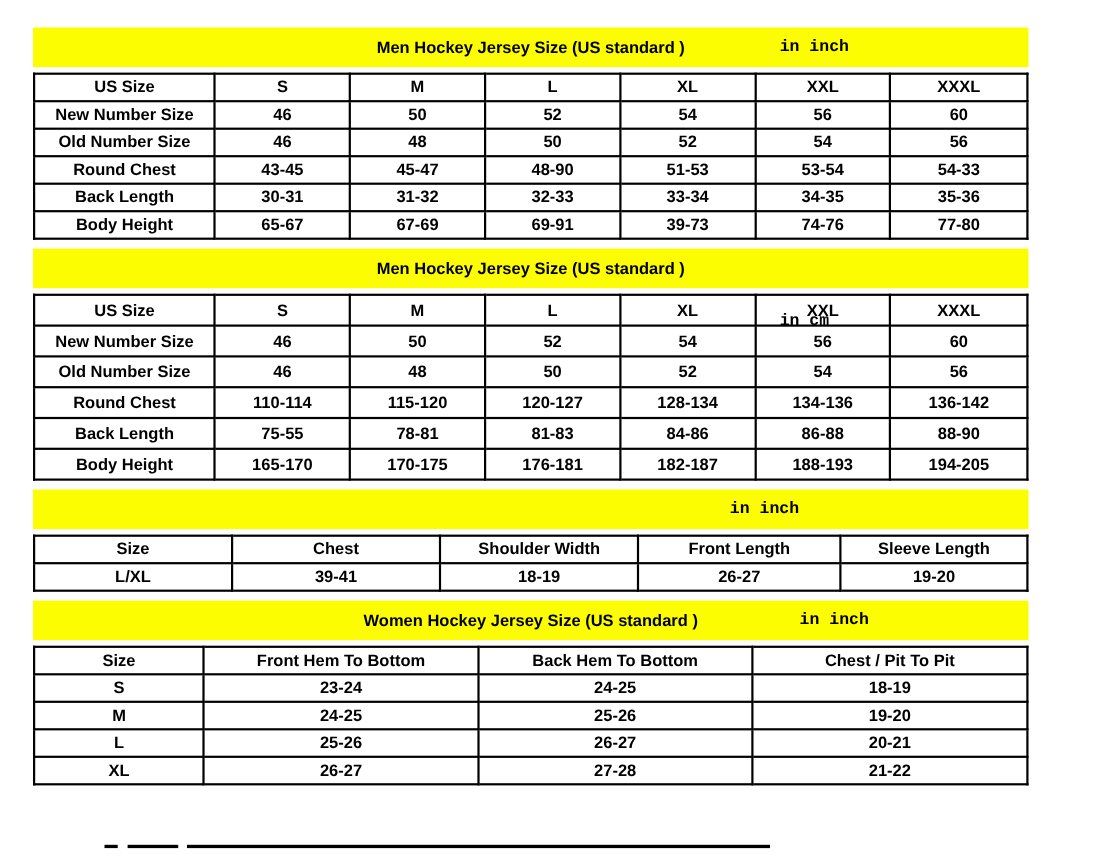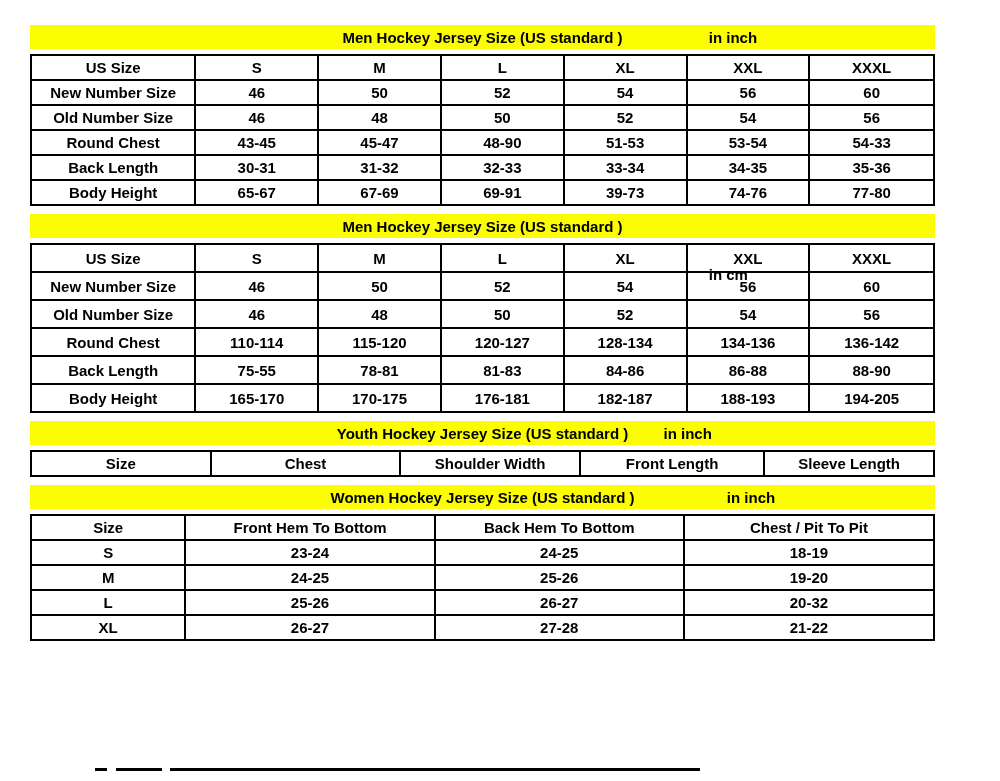--- a/index.html
+++ b/index.html
@@ -14,30 +14,30 @@
   #charts {
     position: absolute;
     left: 30px;
     top: 25px;
     width: 905px;
   }
   .chart { margin-bottom: 8px; }
 
   .title-bar {
     position: relative;
-    height: 24px;
+    height: 36px;
     background: #fdfd02;
     display: flex;
     align-items: center;
     justify-content: center;
     font-weight: bold;
     font-size: 15px;
     margin-bottom: 5px;
   }
-  .unit-text { position: absolute; top: 50%; transform: translateY(-50%); white-space: nowrap; }
+  .unit-text { position: absolute; top: 50%; transform: translateY(-50%); white-space: nowrap; font-family: Liberation Mono, monospace; }
   .chart-0 .unit-text { left: 75%; }
   .chart-1 .unit-text { left: 75%; margin-top: 48px; }
   .chart-2 .unit-text { left: 70%; }
   .chart-3 .unit-text { left: 77%; }
 
   table {
     width: 100%;
     border-collapse: collapse;
     table-layout: fixed;
   }
@@ -210,41 +210,47 @@
             <td>176-181</td>
             <td>182-187</td>
             <td>188-193</td>
             <td>194-205</td>
           </tr>
         </tbody>
       </table>
     </section>
     <section class="chart chart-2">
       <div class="title-bar">
-        <span class="title-text">Youth Hockey Jersey Size (US standard )</span>
         <span class="unit-text">in inch</span>
       </div>
       <table>
         <colgroup>
           <col style="width: 19.9%;">
           <col style="width: 21%;">
           <col style="width: 19.9%;">
           <col style="width: 20.4%;">
           <col style="width: 18.8%;">
         </colgroup>
         <thead>
           <tr>
             <th>Size</th>
             <th>Chest</th>
             <th>Shoulder Width</th>
             <th>Front Length</th>
             <th>Sleeve Length</th>
           </tr>
         </thead>
         <tbody>
+          <tr>
+            <td>L/XL</td>
+            <td>39-41</td>
+            <td>18-19</td>
+            <td>26-27</td>
+            <td>19-20</td>
+          </tr>
         </tbody>
       </table>
     </section>
     <section class="chart chart-3">
       <div class="title-bar">
         <span class="title-text">Women Hockey Jersey Size (US standard )</span>
         <span class="unit-text">in inch</span>
       </div>
       <table>
         <colgroup>
@@ -271,21 +277,21 @@
           <tr>
             <td>M</td>
             <td>24-25</td>
             <td>25-26</td>
             <td>19-20</td>
           </tr>
           <tr>
             <td>L</td>
             <td>25-26</td>
             <td>26-27</td>
-            <td>20-32</td>
+            <td>20-21</td>
           </tr>
           <tr>
             <td>XL</td>
             <td>26-27</td>
             <td>27-28</td>
             <td>21-22</td>
           </tr>
         </tbody>
       </table>
     </section>

